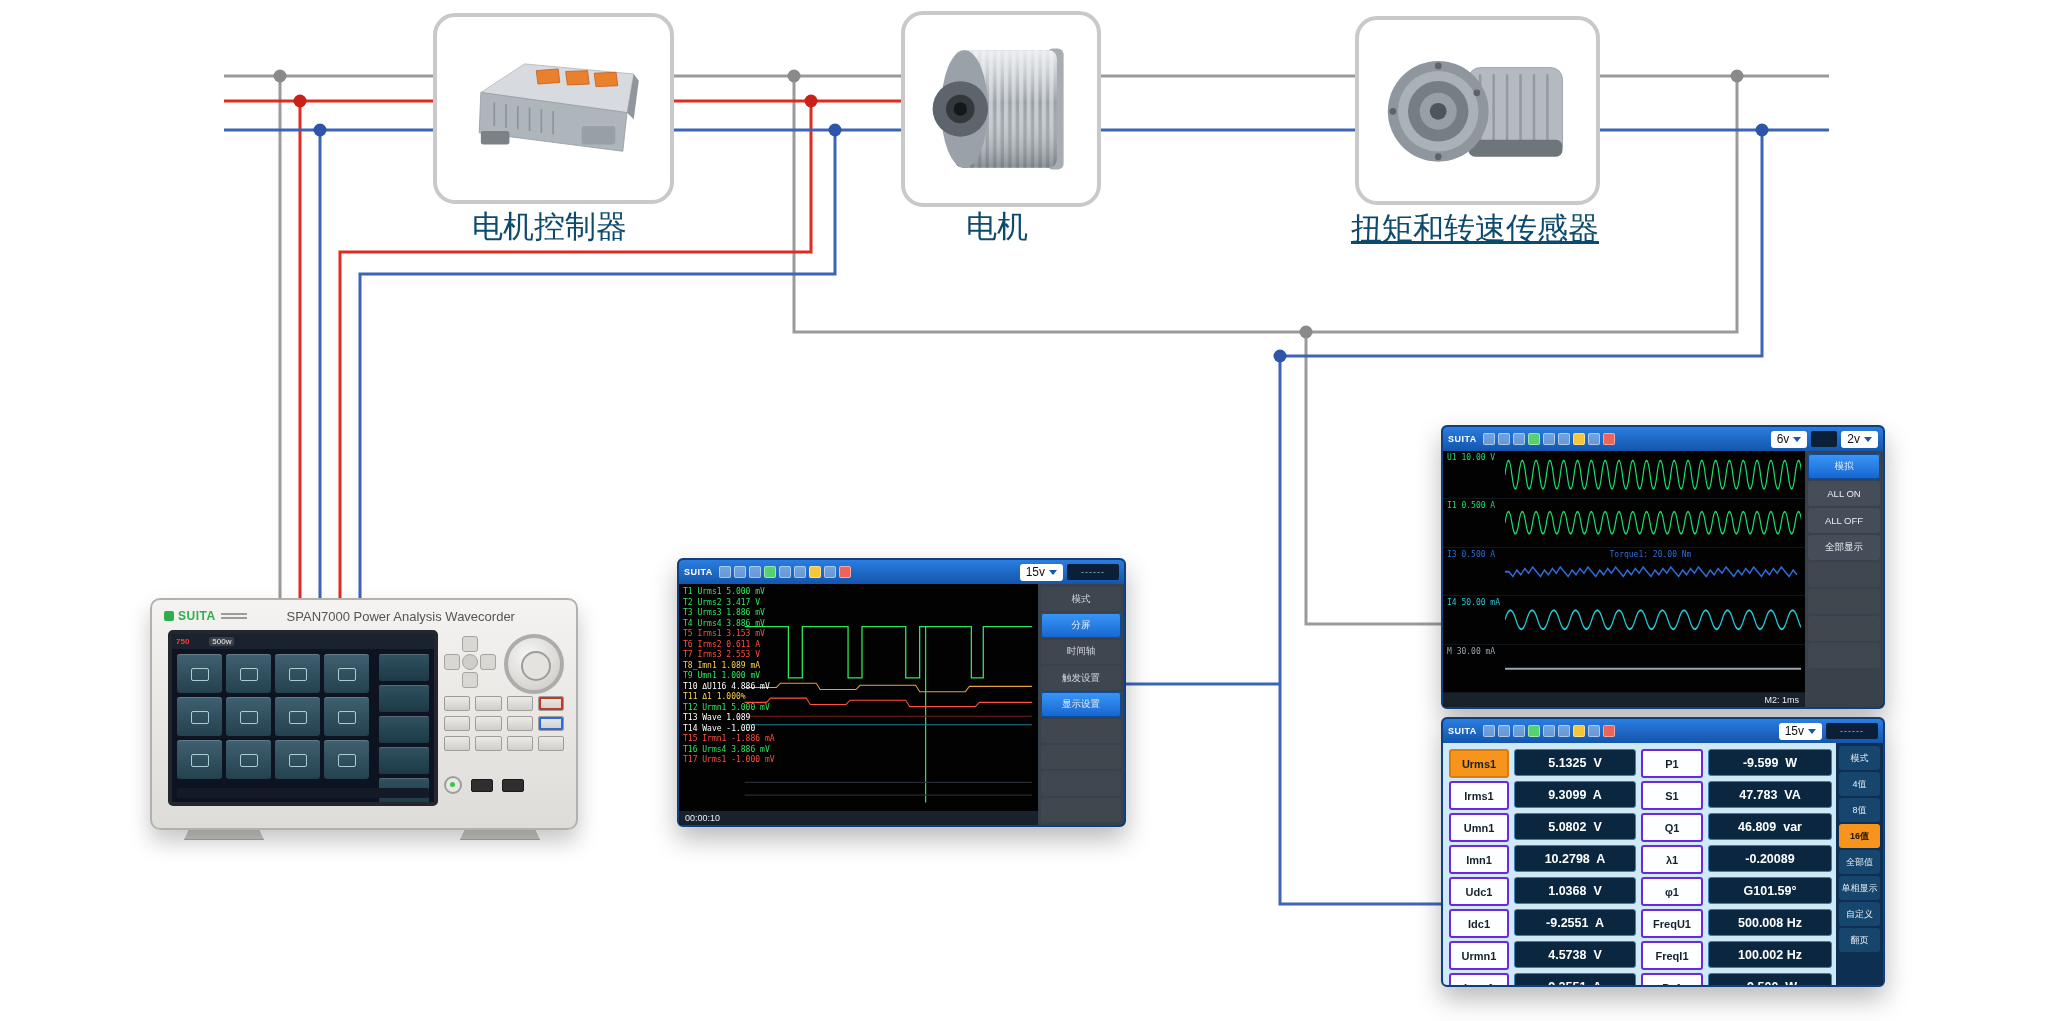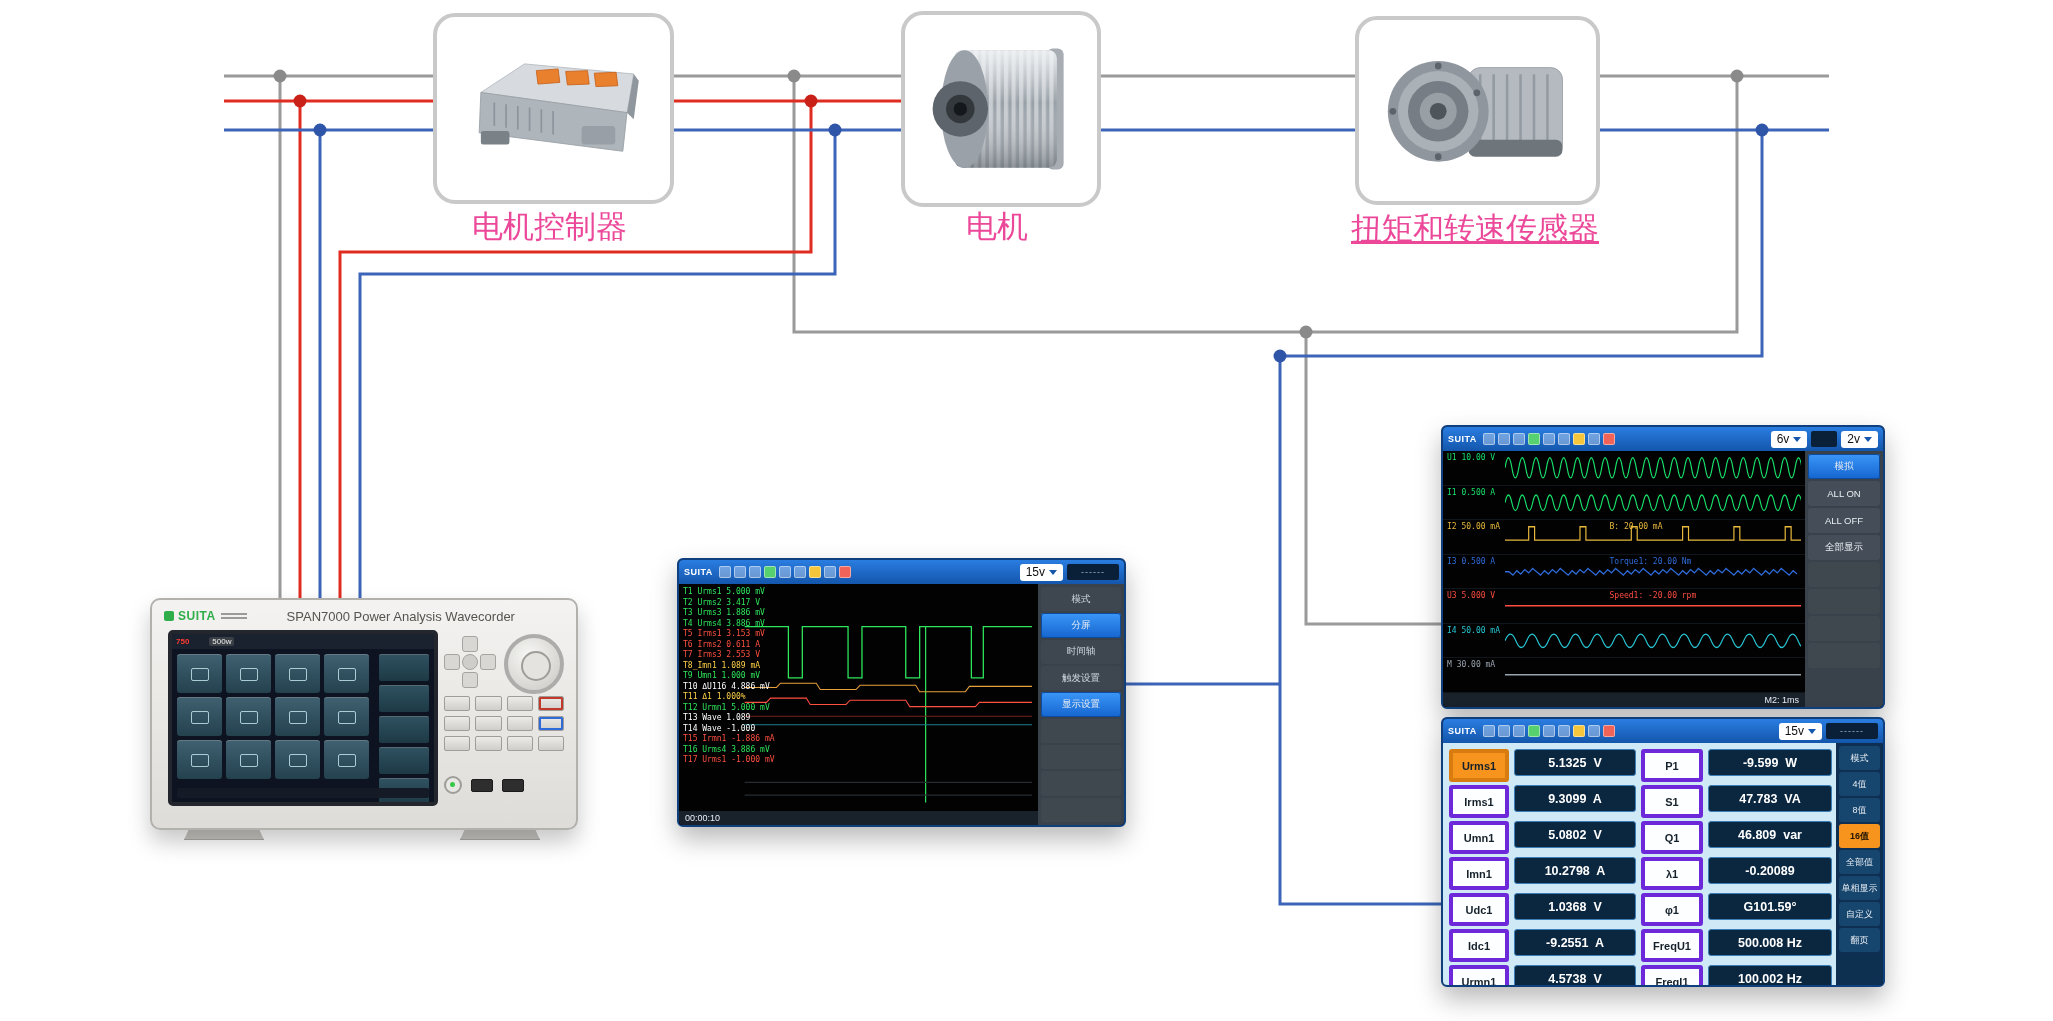--- a/index.html
+++ b/index.html
@@ -7,21 +7,21 @@
          font-family:"Liberation Sans",sans-serif;}
   svg{display:block;}
   
   .wires{position:absolute;left:0;top:0;z-index:1;}
   
   .dashbox{position:absolute;background:#fff;border:4px dashed #bdbdbd;border-radius:26px;
            display:flex;align-items:center;justify-content:center;z-index:2;
            font-size:42px;color:#9c9c9c;letter-spacing:14px;text-indent:14px;}
   .compbox{position:absolute;background:#fff;border:4px solid #c9c9c9;border-radius:22px;
            z-index:2;display:flex;align-items:center;justify-content:center;overflow:hidden;}
-  .flowlabel{position:absolute;z-index:2;text-align:center;font-size:31px;color:#ec4899;}
+  .flowlabel{position:absolute;z-index:2;text-align:center;font-size:31px;color:#0c4a6e;}
   .art{width:88%;height:84%;}
   
   .pa{position:absolute;left:150px;top:598px;width:424px;height:246px;z-index:3;}
   .pa-body{position:absolute;left:0;top:0;width:424px;height:228px;border-radius:10px;
            background:linear-gradient(#f4f3f1,#dddcd8);border:2px solid #b3b1ac;
            box-shadow:0 12px 22px rgba(0,0,0,.22);}
   .pa-foot{position:absolute;top:224px;width:78px;height:16px;background:#c6c5c1;border:1px solid #a9a8a4;
            clip-path:polygon(10% 0,90% 0,100% 100%,0 100%);}
   .pa-top{position:absolute;left:12px;top:5px;right:12px;height:22px;display:flex;align-items:center;}
   .logo-mark{width:10px;height:10px;border-radius:2px;background:#2fae4a;margin-right:4px;}
@@ -99,21 +99,21 @@
   .botbar.right{justify-content:flex-end;}
   
   .scope-rows{position:absolute;inset:0 0 14px 0;display:flex;flex-direction:column;}
   .srow{position:relative;flex:1;border-bottom:1px solid #10161c;}
   .slab{position:absolute;left:4px;top:2px;font-size:8px;z-index:2;font-family:"DejaVu Sans Mono",monospace;}
   .snote{position:absolute;left:46%;top:2px;font-size:8px;z-index:2;font-family:"DejaVu Sans Mono",monospace;}
   .swave{position:absolute;left:62px;top:0;width:calc(100% - 66px);height:100%;}
   
   .meter-body{flex:1;background:#cfe9f7;}
   .meter-table{display:grid;grid-template-columns:60px 122px 62px 124px;gap:3px 5px;padding:6px 4px 5px 6px;}
-  .mlab{height:25px;background:#fdfeff;border:4px solid #6d28d9;border-radius:3px;display:flex;
+  .mlab{height:25px;background:#fdfeff;border:2px solid #6d28d9;border-radius:3px;display:flex;
         align-items:center;justify-content:center;font-size:11px;font-weight:bold;color:#15212b;}
   .mlab.hl{background:#f7941e;border-color:#d97c10;}
   .mval{height:25px;background:#0b2740;border:1px solid #3a7fb8;border-radius:3px;display:flex;
         align-items:center;justify-content:center;font-size:12.5px;font-weight:bold;color:#fff;white-space:pre;}
   .menu.navy{width:60px;background:#0f2f52;}
   .menu.navy .mi{background:#16456e;font-size:9px;height:24px;}
   .menu.navy .mi.active{background:#f7941e;color:#1e1304;font-weight:bold;}
   .menu.navy .mi.blank{background:#0e3050;}
 </style>
 </head>
@@ -419,38 +419,24 @@
                 <path d="M0,15 Q3.5,-3 7,15 Q10.5,33 14,15 Q17.5,-3 21,15 Q24.5,33 28,15 Q31.5,-3 35,15 Q38.5,33 42,15 Q45.5,-3 49,15 Q52.5,33 56,15 Q59.5,-3 63,15 Q66.5,33 70,15 Q73.5,-3 77,15 Q80.5,33 84,15 Q87.5,-3 91,15 Q94.5,33 98,15 Q101.5,-3 105,15 Q108.5,33 112,15 Q115.5,-3 119,15 Q122.5,33 126,15 Q129.5,-3 133,15 Q136.5,33 140,15 Q143.5,-3 147,15 Q150.5,33 154,15 Q157.5,-3 161,15 Q164.5,33 168,15 Q171.5,-3 175,15 Q178.5,33 182,15 Q185.5,-3 189,15 Q192.5,33 196,15 Q199.5,-3 203,15 Q206.5,33 210,15 Q213.5,-3 217,15 Q220.5,33 224,15 Q227.5,-3 231,15 Q234.5,33 238,15 Q241.5,-3 245,15 Q248.5,33 252,15 Q255.5,-3 259,15 Q262.5,33 266,15 Q269.5,-3 273,15 Q276.5,33 280,15 Q283.5,-3 287,15 Q290.5,33 294,15 Q297.5,-3 301,15" stroke="#18e06a" fill="none" stroke-width="1.2"></path>
               </svg>
             </div>
             <div class="srow">
               <span class="slab" style="color: rgb(24, 224, 106);">I1 0.500 A</span>
               <svg class="swave" viewBox="0 0 300 30" preserveAspectRatio="none">
                 <path d="M0,15 Q3.5,1 7,15 Q10.5,29 14,15 Q17.5,1 21,15 Q24.5,29 28,15 Q31.5,1 35,15 Q38.5,29 42,15 Q45.5,1 49,15 Q52.5,29 56,15 Q59.5,1 63,15 Q66.5,29 70,15 Q73.5,1 77,15 Q80.5,29 84,15 Q87.5,1 91,15 Q94.5,29 98,15 Q101.5,1 105,15 Q108.5,29 112,15 Q115.5,1 119,15 Q122.5,29 126,15 Q129.5,1 133,15 Q136.5,29 140,15 Q143.5,1 147,15 Q150.5,29 154,15 Q157.5,1 161,15 Q164.5,29 168,15 Q171.5,1 175,15 Q178.5,29 182,15 Q185.5,1 189,15 Q192.5,29 196,15 Q199.5,1 203,15 Q206.5,29 210,15 Q213.5,1 217,15 Q220.5,29 224,15 Q227.5,1 231,15 Q234.5,29 238,15 Q241.5,1 245,15 Q248.5,29 252,15 Q255.5,1 259,15 Q262.5,29 266,15 Q269.5,1 273,15 Q276.5,29 280,15 Q283.5,1 287,15 Q290.5,29 294,15 Q297.5,1 301,15" stroke="#18e06a" fill="none" stroke-width="1.2"></path>
               </svg>
             </div>
             <div class="srow">
-              <span class="slab" style="color: rgb(232, 185, 60);">I2 50.00 mA</span>
-              <span class="snote" style="color: rgb(232, 185, 60);">B: 20.00 mA</span>
-              <svg class="swave" viewBox="0 0 300 30" preserveAspectRatio="none">
-                <path d="M0,18 H24 V6 H30 V18 H76 V6 H82 V18 H128 V6 H134 V18 H180 V6 H186 V18 H232 V6 H238 V18 H284 V6 H290 V18 H300" stroke="#e8b93c" fill="none" stroke-width="1.2"></path>
-              </svg>
-            </div>
-            <div class="srow">
               <span class="slab" style="color: rgb(46, 107, 216);">I3 0.500 A</span>
               <span class="snote" style="color: rgb(46, 107, 216);">Torque1: 20.00 Nm</span>
               <svg class="swave" viewBox="0 0 300 30" preserveAspectRatio="none">
                 <path d="M0,15 L4,15 L8,18 L12,14 L16,17 L20,13 L24,16 L28,12 L32,15 L36,18 L40,14 L44,17 L48,13 L52,16 L56,12 L60,15 L64,18 L68,14 L72,17 L76,13 L80,16 L84,12 L88,15 L92,18 L96,14 L100,17 L104,13 L108,16 L112,12 L116,15 L120,18 L124,14 L128,17 L132,13 L136,16 L140,12 L144,15 L148,18 L152,14 L156,17 L160,13 L164,16 L168,12 L172,15 L176,18 L180,14 L184,17 L188,13 L192,16 L196,12 L200,15 L204,18 L208,14 L212,17 L216,13 L220,16 L224,12 L228,15 L232,18 L236,14 L240,17 L244,13 L248,16 L252,12 L256,15 L260,18 L264,14 L268,17 L272,13 L276,16 L280,12 L284,15 L288,18 L292,14 L296,17" stroke="#2e6bd8" fill="none" stroke-width="1.2"></path>
-              </svg>
-            </div>
-            <div class="srow">
-              <span class="slab" style="color: rgb(255, 77, 66);">U3 5.000 V</span>
-              <span class="snote" style="color: rgb(255, 77, 66);">Speed1: -20.00 rpm</span>
-              <svg class="swave" viewBox="0 0 300 30" preserveAspectRatio="none">
-                <path d="M0,15 H300" stroke="#ff4d42" fill="none" stroke-width="1.2"></path>
               </svg>
             </div>
             <div class="srow">
               <span class="slab" style="color: rgb(39, 199, 212);">I4 50.00 mA</span>
               <svg class="swave" viewBox="0 0 300 30" preserveAspectRatio="none">
                 <path d="M0,15 Q5.5,3 11,15 Q16.5,27 22,15 Q27.5,3 33,15 Q38.5,27 44,15 Q49.5,3 55,15 Q60.5,27 66,15 Q71.5,3 77,15 Q82.5,27 88,15 Q93.5,3 99,15 Q104.5,27 110,15 Q115.5,3 121,15 Q126.5,27 132,15 Q137.5,3 143,15 Q148.5,27 154,15 Q159.5,3 165,15 Q170.5,27 176,15 Q181.5,3 187,15 Q192.5,27 198,15 Q203.5,3 209,15 Q214.5,27 220,15 Q225.5,3 231,15 Q236.5,27 242,15 Q247.5,3 253,15 Q258.5,27 264,15 Q269.5,3 275,15 Q280.5,27 286,15 Q291.5,3 297,15 Q302.5,27 308,15" stroke="#27c7d4" fill="none" stroke-width="1.2"></path>
               </svg>
             </div>
             <div class="srow">
               <span class="slab" style="color: rgb(154, 164, 176);">M 30.00 mA</span>

